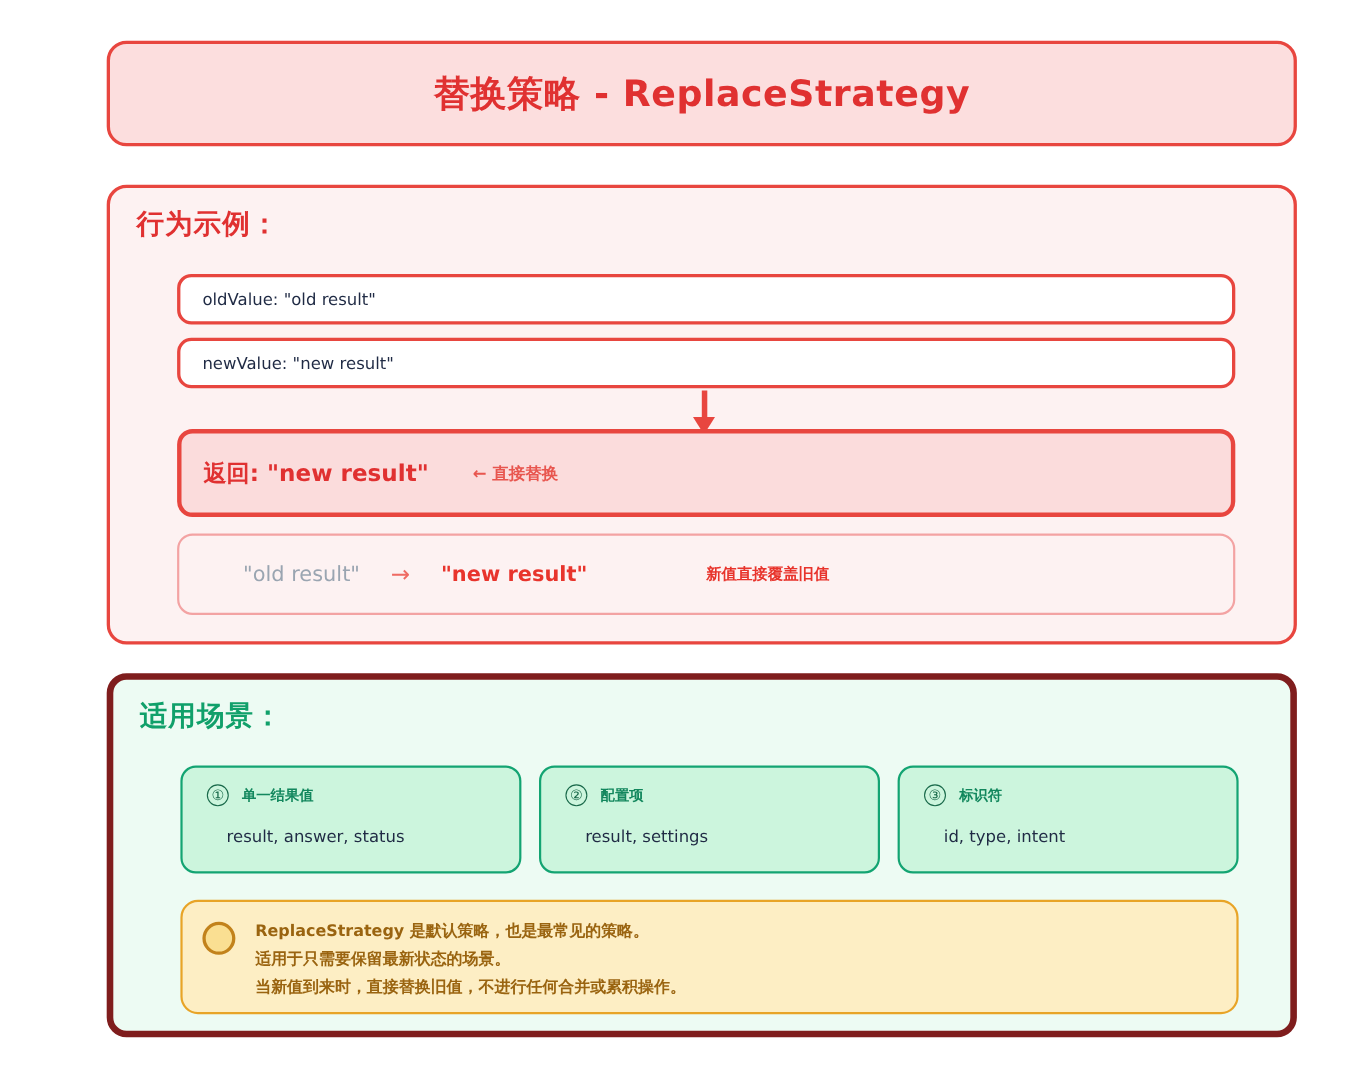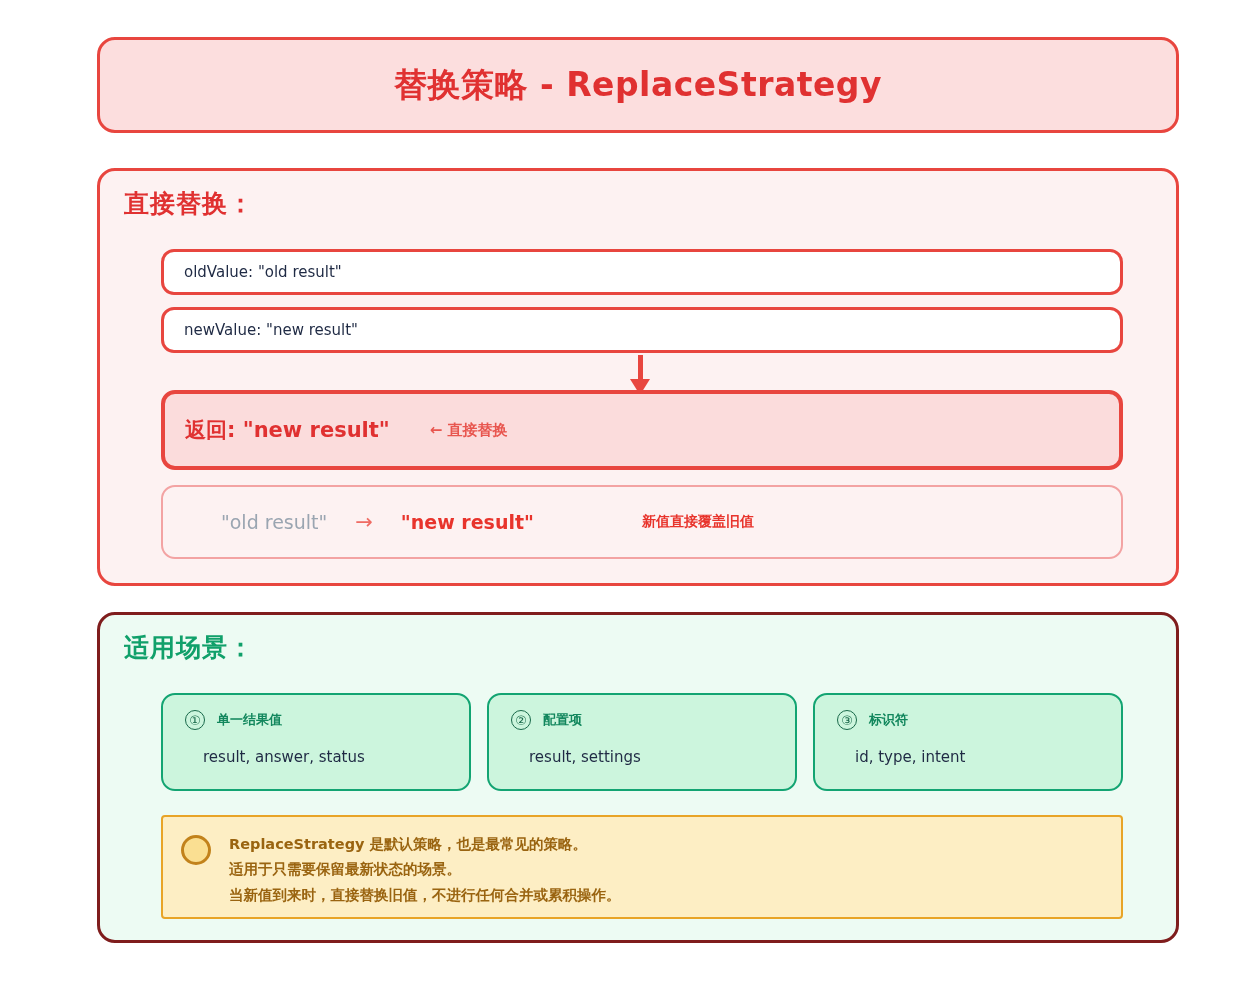--- a/index.html
+++ b/index.html
@@ -55,21 +55,21 @@
     height: 418px;
     background: #fdf2f2;
     border: 3px solid #e8463f;
   }
   .section-green {
     left: 97px;
     top: 612px;
     width: 1082px;
     height: 331px;
     background: #edfbf3;
-    border: 3px solid #7f1d1d;
+    border: 6px solid #7f1d1d;
   }
   .section-title {
     position: absolute;
     left: 24px;
     top: 16px;
     font-size: 25px;
     font-weight: 700;
     letter-spacing: 1px;
   }
   .section-title.red { color: #e03131; }
@@ -226,21 +226,21 @@
 
   
   .note-box {
     position: absolute;
     left: 61px;
     top: 200px;
     width: 962px;
     height: 104px;
     background: #fdeec4;
     border: 2px solid #e8a427;
-    border-radius: 4px;
+    border-radius: 16px;
     display: flex;
     align-items: flex-start;
     padding: 16px 0 2px 18px;
   }
   .note-bullet {
     flex: 0 0 auto;
     width: 30px;
     height: 30px;
     border-radius: 50%;
     background: #fadf92;
@@ -263,21 +263,21 @@
 </head>
 <body>
 
 <div class="canvas">
 
   <div class="title-banner">
     <div class="title-text">替换策略 - ReplaceStrategy</div>
   </div>
 
   <div class="section section-red">
-    <div class="section-title red">直接替换：</div>
+    <div class="section-title red">行为示例：</div>
 
     <div class="value-box value-old">
       <span class="mono-text">oldValue: "old result"</span>
     </div>
 
     <div class="value-box value-new">
       <span class="mono-text">newValue: "new result"</span>
     </div>
 
     <div class="arrow-down"></div>

